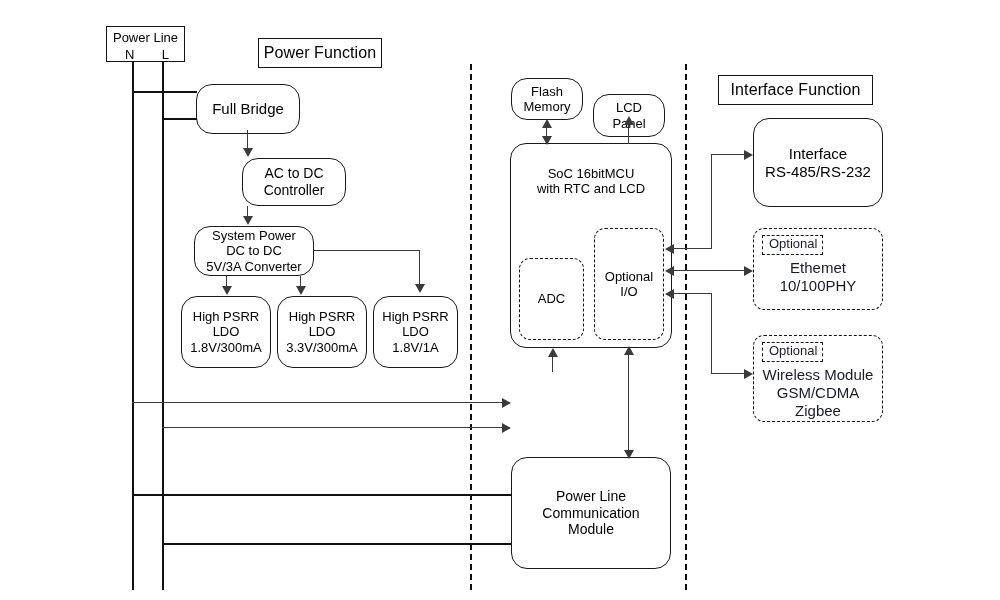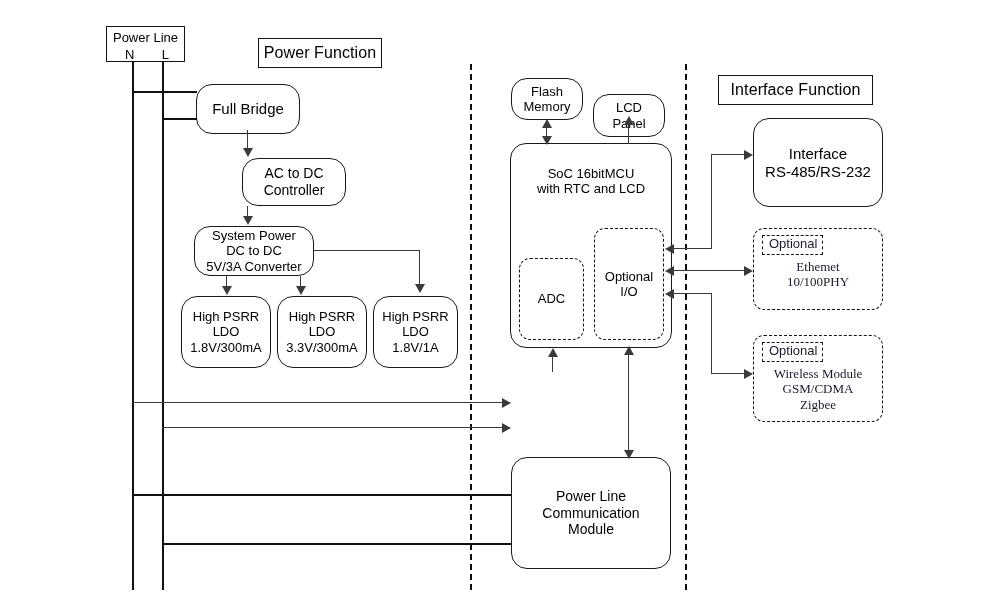--- a/index.html
+++ b/index.html
@@ -75,25 +75,24 @@
     align-self:flex-start;
     margin:6px 2px 0 8px;
     border:1.4px dashed #141414;
     padding:0px 5px 1px 6px;
     font-size:13px;
     line-height:1.3;
     background:#fff;
   }
   .opt-body{
     margin-top:4px;
-    font-size:13px;
+    font-size:15px;
     text-align:center;
     line-height:1.2;
     white-space:pre-line;
-    font-family:Liberation Serif, serif;
   }
 
   
   .ln{position:absolute;background:#3a3a3a;}
   .lnv{width:1.4px;}
   .lnh{height:1.4px;}
   .lnk{position:absolute;background:#111;}
   .lnkv{width:1.5px;}
   .lnkh{height:1.5px;}
   .dash-div{

